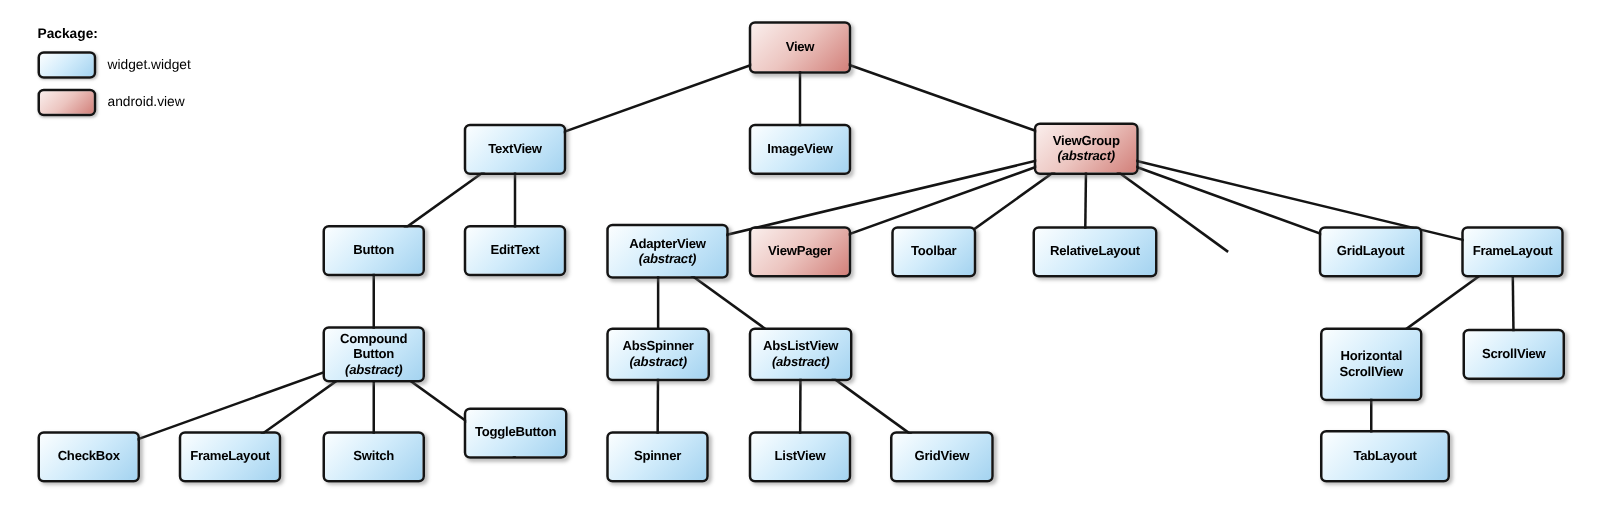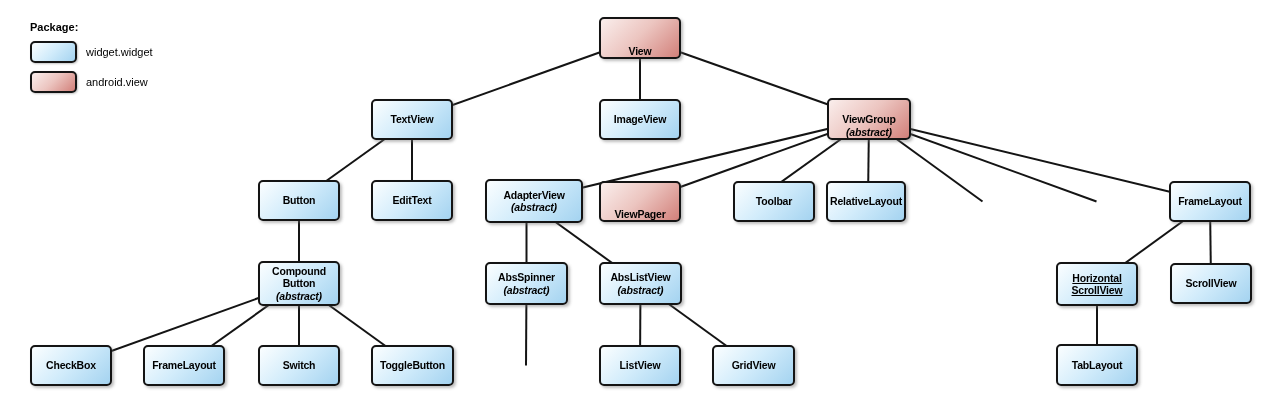--- a/index.html
+++ b/index.html
@@ -25,21 +25,21 @@
     border-radius: 5px;
     font-weight: 700;
     font-size: 10.5px;
     letter-spacing: -0.2px;
     line-height: 1.18;
     color: #000000;
     box-shadow: 2px 2px 3px rgba(110,110,110,0.45);
     white-space: nowrap;
   }
   .pkg-widget { background: linear-gradient(135deg, #fbfeff 0%, #d2ecfb 48%, #a4d3f0 100%); }
-  .pkg-view   { background: linear-gradient(135deg, #faeeec 0%, #ecc5c0 48%, #d2807a 100%); justify-content: flex-end; }
+  .pkg-view   { background: linear-gradient(135deg, #faeeec 0%, #ecc5c0 48%, #d2807a 100%); }
   .sub { font-style: italic; }
   .legend { position: absolute; left: 30px; top: 21px; }
   .legend-title { font-size: 11px; font-weight: 700; margin-bottom: 8px; }
   .legend-row { display: flex; align-items: center; margin-bottom: 8px; }
   .swatch {
     width: 47px; height: 22px;
     border: 2px solid #141414;
     border-radius: 5px;
     margin-right: 9px;
     box-shadow: 1px 1px 2px rgba(110,110,110,0.4);
@@ -99,68 +99,74 @@
       <div class="node pkg-widget" style="left: 371px; top: 180px; width: 82px; height: 41px;">
         <span>EditText</span>
       </div>
       <div class="node pkg-widget" style="left: 485px; top: 179px; width: 98px; height: 44px;">
         <span>AdapterView</span>
         <span class="sub">(abstract)</span>
       </div>
       <div class="node pkg-view" style="left: 599px; top: 181px; width: 82px; height: 41px;">
         <span>ViewPager</span>
       </div>
-      <div class="node pkg-widget" style="left: 733px; top: 181px; width: 82px; height: 41px;">
+      <div class="node pkg-widget" style="left: 713px; top: 181px; width: 68px; height: 41px;">
         <span>Toolbar</span>
       </div>
-      <div class="node pkg-widget" style="left: 826px; top: 181px; width: 80px; height: 41px;">
+      <div class="node pkg-widget" style="left: 826px; top: 181px; width: 100px; height: 41px;">
         <span>RelativeLayout</span>
+      </div>
+      <div class="node pkg-widget" style="left: 1055px; top: 181px; width: 83px; height: 41px;">
+        <span>GridLayout</span>
       </div>
       <div class="node pkg-widget" style="left: 1169px; top: 181px; width: 82px; height: 41px;">
         <span>FrameLayout</span>
       </div>
       <div class="node pkg-widget" style="left: 258px; top: 261px; width: 82px; height: 45px;">
         <span>Compound</span>
         <span>Button</span>
         <span class="sub">(abstract)</span>
       </div>
       <div class="node pkg-widget" style="left: 485px; top: 262px; width: 83px; height: 43px; text-align: center;">
         <span>AbsSpinner</span>
         <span class="sub">(abstract)</span>
       </div>
       <div class="node pkg-widget" style="left: 599px; top: 262px; width: 83px; height: 43px;">
         <span>AbsListView</span>
         <span class="sub">(abstract)</span>
       </div>
-      <div class="node pkg-widget" style="left: 1056px; top: 262px; width: 82px; height: 44px; text-decoration: underline;">
+      <div class="node pkg-widget" style="left: 1056px; top: 262px; width: 82px; height: 59px;">
         <span>Horizontal</span>
         <span>ScrollView</span>
       </div>
       <div class="node pkg-widget" style="left: 1170px; top: 263px; width: 82px; height: 41px;">
         <span>ScrollView</span>
       </div>
       <div class="node pkg-widget" style="left: 30px; top: 345px; width: 82px; height: 41px;">
         <span>CheckBox</span>
       </div>
       <div class="node pkg-widget" style="left: 143px; top: 345px; width: 82px; height: 41px;">
         <span>FrameLayout</span>
       </div>
       <div class="node pkg-widget" style="left: 258px; top: 345px; width: 82px; height: 41px;">
         <span>Switch</span>
       </div>
-      <div class="node pkg-widget" style="left: 371px; top: 345px; width: 83px; height: 41px;">
+      <div class="node pkg-widget" style="left: 371px; top: 326px; width: 83px; height: 41px;">
         <span>ToggleButton</span>
+      </div>
+      <div class="node pkg-widget" style="left: 485px; top: 345px; width: 82px; height: 41px;">
+        <span>Spinner</span>
       </div>
       <div class="node pkg-widget" style="left: 599px; top: 345px; width: 82px; height: 41px;">
         <span>ListView</span>
       </div>
       <div class="node pkg-widget" style="left: 712px; top: 345px; width: 83px; height: 41px;">
         <span>GridView</span>
       </div>
-      <div class="node pkg-widget" style="left: 1056px; top: 344px; width: 82px; height: 42px; text-align: center;">
+      <div class="node pkg-widget" style="left: 1056px; top: 344px; width: 104px; height: 42px; text-align: center;">
         <span>TabLayout</span>
       </div>
     </div>
   <div class="legend">
     <div class="legend-title">Package:</div>
     <div class="legend-row">
       <span class="swatch widget"></span>
       <span class="legend-label">widget.widget</span>
     </div>
     <div class="legend-row">

